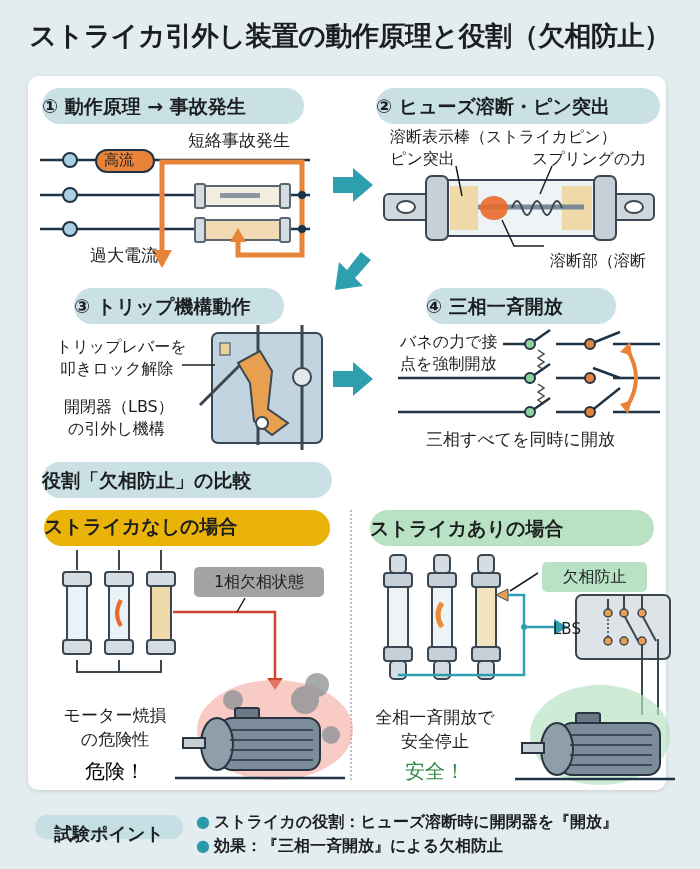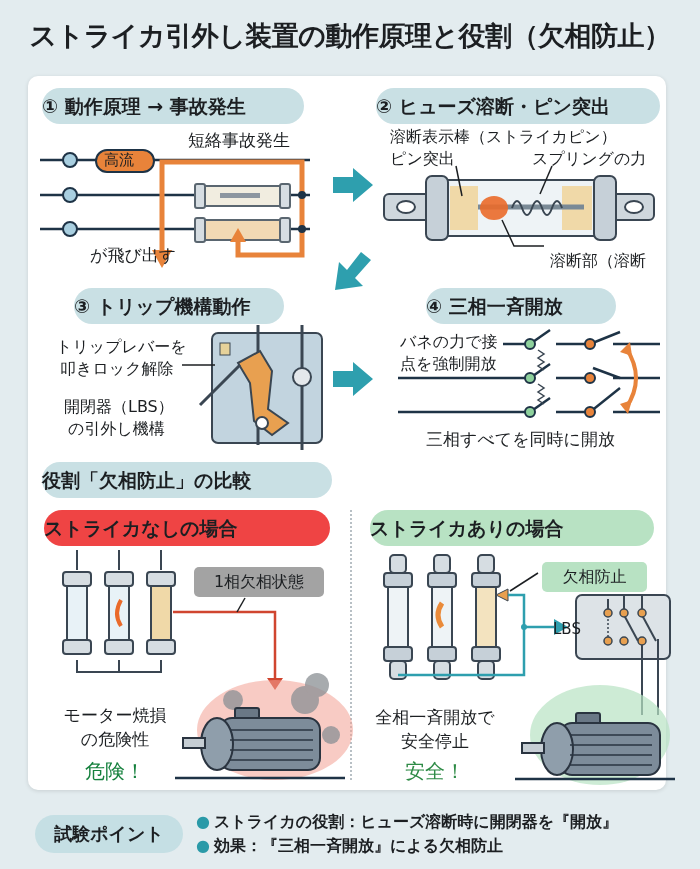--- a/index.html
+++ b/index.html
@@ -17,30 +17,30 @@
   .panel {
     position: absolute; left: 28px; top: 76px; width: 638px; height: 714px;
     background: #ffffff; border-radius: 10px;
     box-shadow: 0 1px 4px rgba(0,0,0,0.12);
   }
   .pill {
     position: absolute; background: #c9e0e4; border-radius: 18px;
     font-weight: bold; font-size: 19px; text-align: left;
     line-height: 36px; height: 36px;
   }
-  .pill.gray { background: #ef4444; }
+  .pill.gray { background: #eab308; font-family: Liberation Mono, monospace; }
   .pill.green { background: #b8e2c3; }
   .lbl { position: absolute; font-size: 15px; font-weight: normal; line-height: 18px; white-space: nowrap; }
   .lbl.center { text-align: center; }
   svg { position: absolute; overflow: visible; }
   .footer {
     position: absolute; left: 0; top: 800px; width: 700px; height: 69px;
   }
   .footer-pill {
-    position: absolute; left: 35px; top: 15px; width: 148px; height: 38px;
+    position: absolute; left: 35px; top: 15px; width: 148px; height: 24px;
     background: #c5dfe4; border-radius: 19px;
     font-size: 18px; font-weight: bold; text-align: center; line-height: 38px;
   }
   .footer-item {
     position: absolute; left: 196px; font-size: 16px; font-weight: bold; white-space: nowrap;
   }
   .bullet { color: #2a9aa8; margin-right: 4px; }
   .divider {
     position: absolute; left: 350px; top: 510px; width: 0; height: 270px;
     border-left: 2px dotted #b8c0c5;
@@ -80,21 +80,21 @@
   </g>
   <g stroke="#e8833a" stroke-width="5" fill="none">
     <polyline points="122,105 122,12 262,12 262,105 198,105 198,90"></polyline>
   </g>
   <polygon points="112,100 132,100 122,118" fill="#e8833a"></polygon>
   <polygon points="190,92 206,92 198,78" fill="#e8833a"></polygon>
   <circle cx="262" cy="45" r="4" fill="#1e3346"></circle>
   <circle cx="262" cy="79" r="4" fill="#1e3346"></circle>
 </svg>
 <div class="lbl" style="left:104px;top:151px;font-size:15px;">高流</div>
-<div class="lbl" style="left:90px;top:246px;font-size:17px;">が飛び出す</div>
+<div class="lbl" style="left:90px;top:246px;font-size:17px;">過大電流</div>
 
 <svg style="left:333px;top:168px;" width="42" height="34">
   <polygon points="0,9 20,9 20,0 40,17 20,34 20,25 0,25" fill="#2e9fae"></polygon>
 </svg>
 <svg style="left:333px;top:252px;" width="42" height="42">
   <polygon points="38,8 28,0 14,18 6,10 2,38 30,34 22,26" fill="#2e9fae"></polygon>
 </svg>
 <svg style="left:333px;top:362px;" width="42" height="34">
   <polygon points="0,9 20,9 20,0 40,17 20,34 20,25 0,25" fill="#2e9fae"></polygon>
 </svg>
@@ -225,21 +225,21 @@
         <line x1="175" x2="258" y1="190" y2="190"></line>
         <line x1="175" x2="258" y1="200" y2="200"></line>
         <line x1="175" x2="258" y1="210" y2="210"></line>
       </g>
     <line x1="120" x2="290" y1="228" y2="228" stroke="#1e3346" stroke-width="2.5"></line>
   </g>
 </svg>
 <div class="lbl" style="left:194px;top:567px;width:130px;height:30px;line-height:30px;text-align:center;background:#a3a3a3;border-radius:5px;font-size:16px;">1相欠相状態</div>
 <div class="lbl center" style="left:50px;top:706px;width:130px;font-size:17px;">モーター焼損</div>
 <div class="lbl center" style="left:50px;top:730px;width:130px;font-size:17px;">の危険性</div>
-<div class="lbl center" style="left:50px;top:762px;width:130px;font-size:20px;color:#15803d;">危険！</div>
+<div class="lbl center" style="left:50px;top:762px;width:130px;font-size:20px;color:#000000;">危険！</div>
 
 <div class="pill green" style="left:370px;top:510px;width:284px;">ストライカありの場合</div>
 <svg style="left:380px;top:555px;" width="290" height="230">
   <g stroke="#3a4652" stroke-width="2">
     <rect x="10" y="0" width="16" height="18" rx="4" fill="#d6dde2"></rect>
       <rect x="4" y="18" width="28" height="14" rx="3" fill="#c6d0d8"></rect>
     <rect x="8" y="32" width="20" height="60" fill="#eef3f6"></rect>
     <rect x="4" y="92" width="28" height="14" rx="3" fill="#c6d0d8"></rect>
       <rect x="10" y="106" width="16" height="18" rx="4" fill="#d6dde2"></rect>
   </g>

